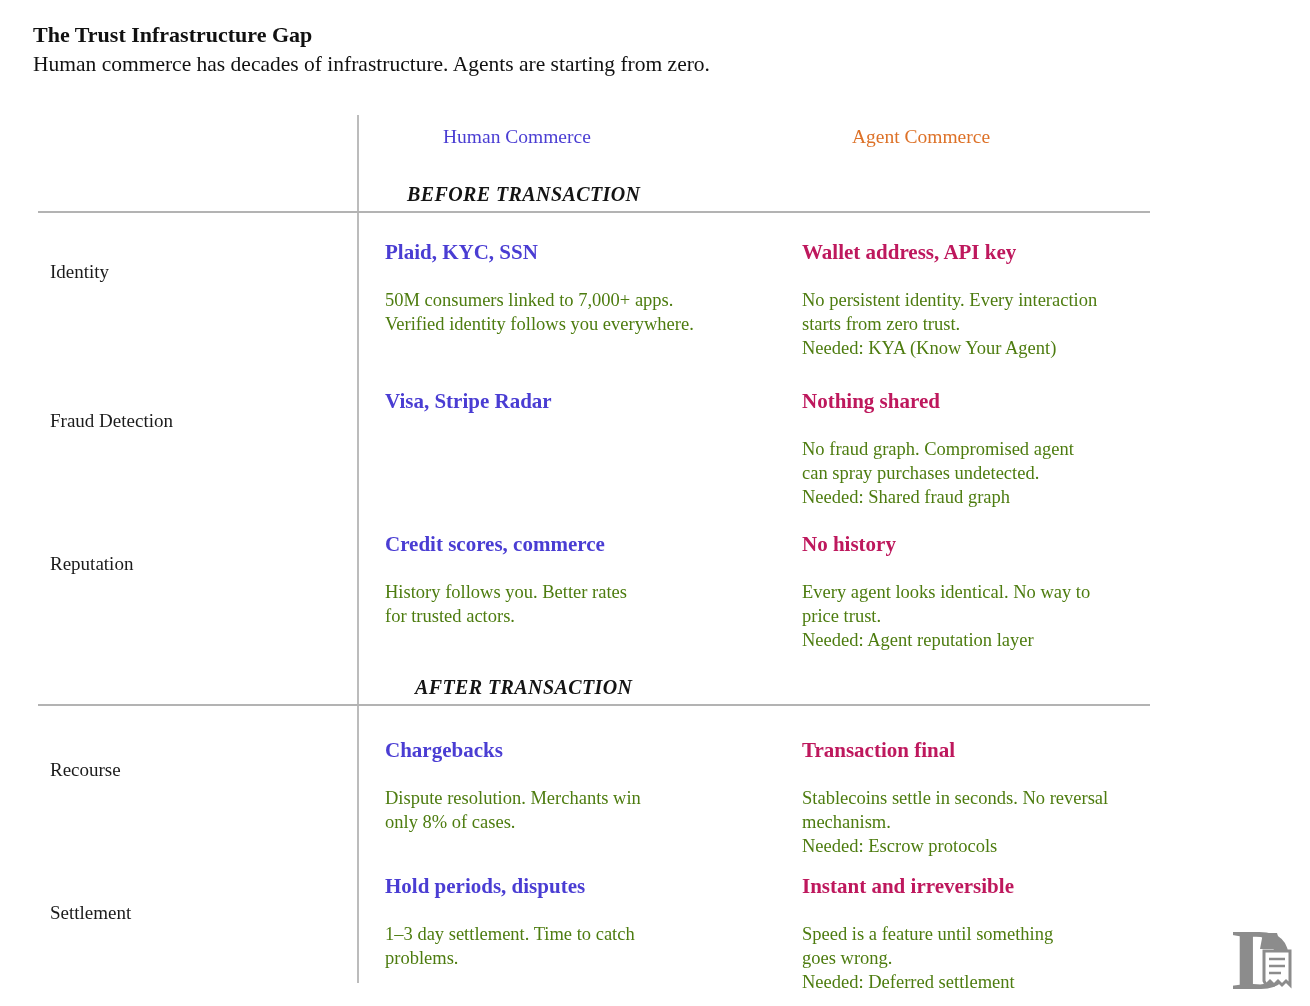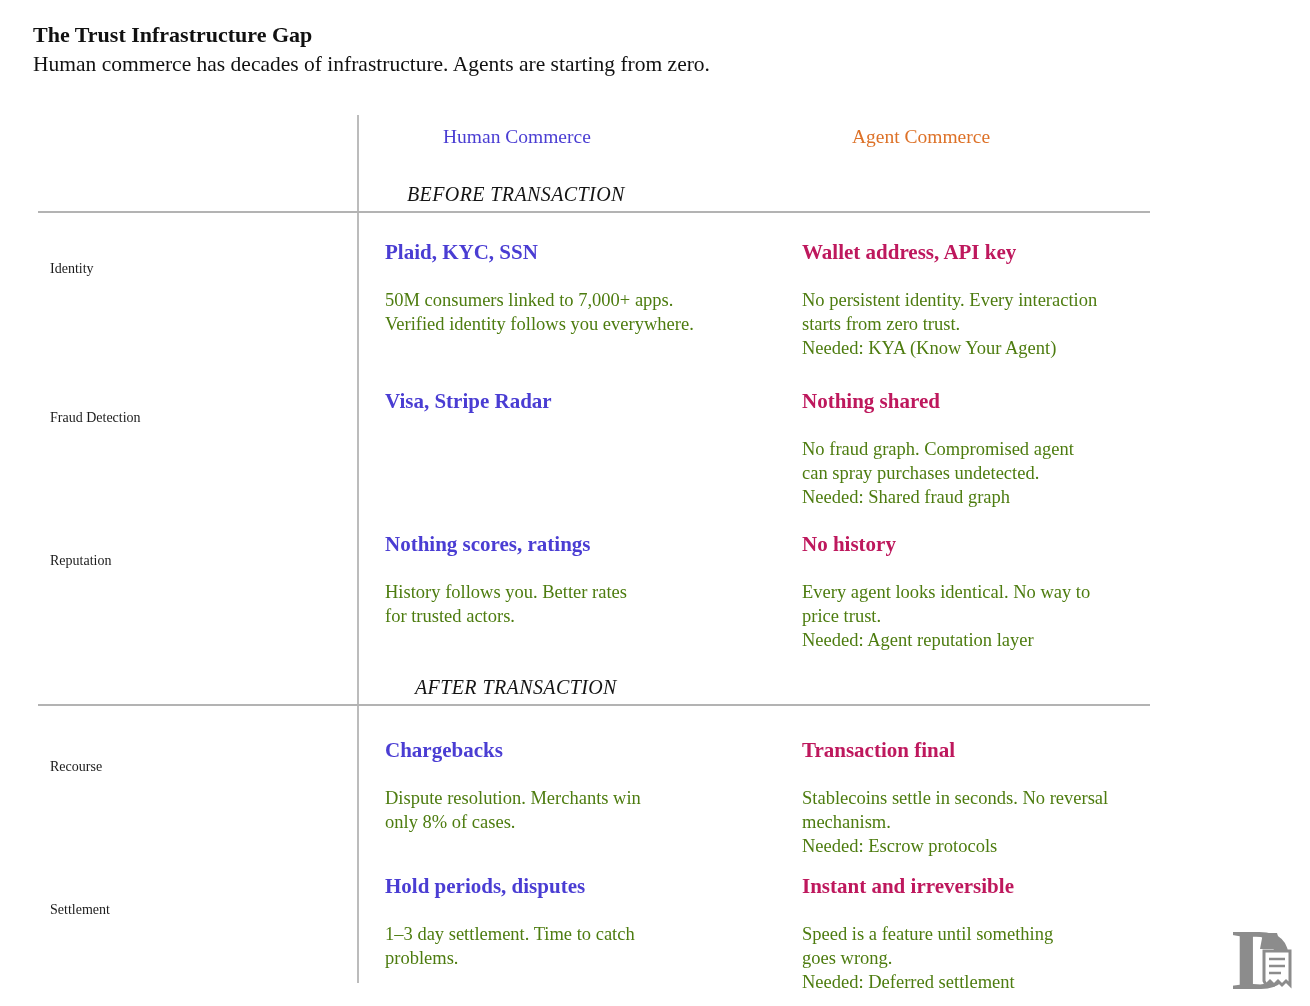--- a/index.html
+++ b/index.html
@@ -29,34 +29,34 @@
     background: #b3b3b3;
   }
   .hrule-1 { top: 211px; }
   .hrule-2 { top: 704px; }
   .col-header {
     position: absolute; top: 126px; font-size: 19.5px;
   }
   .col-header.human { left: 443px; color: #4a3dd3; }
   .col-header.agent { left: 852px; color: #dd7127; }
   .section-header {
-    position: absolute; font-size: 20px; font-weight: 400; font-style: italic;
+    position: absolute; font-size: 20px; font-weight: 700; font-style: italic;
     color: #141414; letter-spacing: 0.4px;
   }
   .section-header.before { left: 407px; top: 183px; }
   .section-header.after  { left: 415px; top: 676px; }
   .row { position: absolute; left: 0; width: 100%; }
   .row-identity   { top: 240px; }
   .row-fraud      { top: 389px; }
   .row-reputation { top: 532px; }
   .row-recourse   { top: 738px; }
   .row-settlement { top: 874px; }
   .cat {
     position: absolute; left: 50px; top: 21px;
-    font-size: 14px; color: #1b1b1b;
+    font-size: 19px; color: #1b1b1b;
   }
   .row-settlement .cat { top: 28px; }
   .cell { position: absolute; top: 0; }
   .cell.human { left: 385px; width: 360px; }
   .cell.agent { left: 802px; width: 370px; }
   .cell-heading {
     font-size: 21px; font-weight: 700;
     margin: 0 0 23px 0;
   }
   .cell.human .cell-heading { color: #4a3dd3; }
@@ -110,21 +110,21 @@
       <div class="cell-heading">Nothing shared</div>
       <div class="cell-body">No fraud graph. Compromised agent
 can spray purchases undetected.
 Needed: Shared fraud graph</div>
     </div>
   </div>
 
   <div class="row row-reputation">
     <div class="cat">Reputation</div>
     <div class="cell human">
-      <div class="cell-heading">Nothing scores, ratings</div>
+      <div class="cell-heading">Credit scores, commerce</div>
       <div class="cell-body">History follows you. Better rates
 for trusted actors.</div>
     </div>
     <div class="cell agent">
       <div class="cell-heading">No history</div>
       <div class="cell-body">Every agent looks identical. No way to
 price trust.
 Needed: Agent reputation layer</div>
     </div>
   </div>

